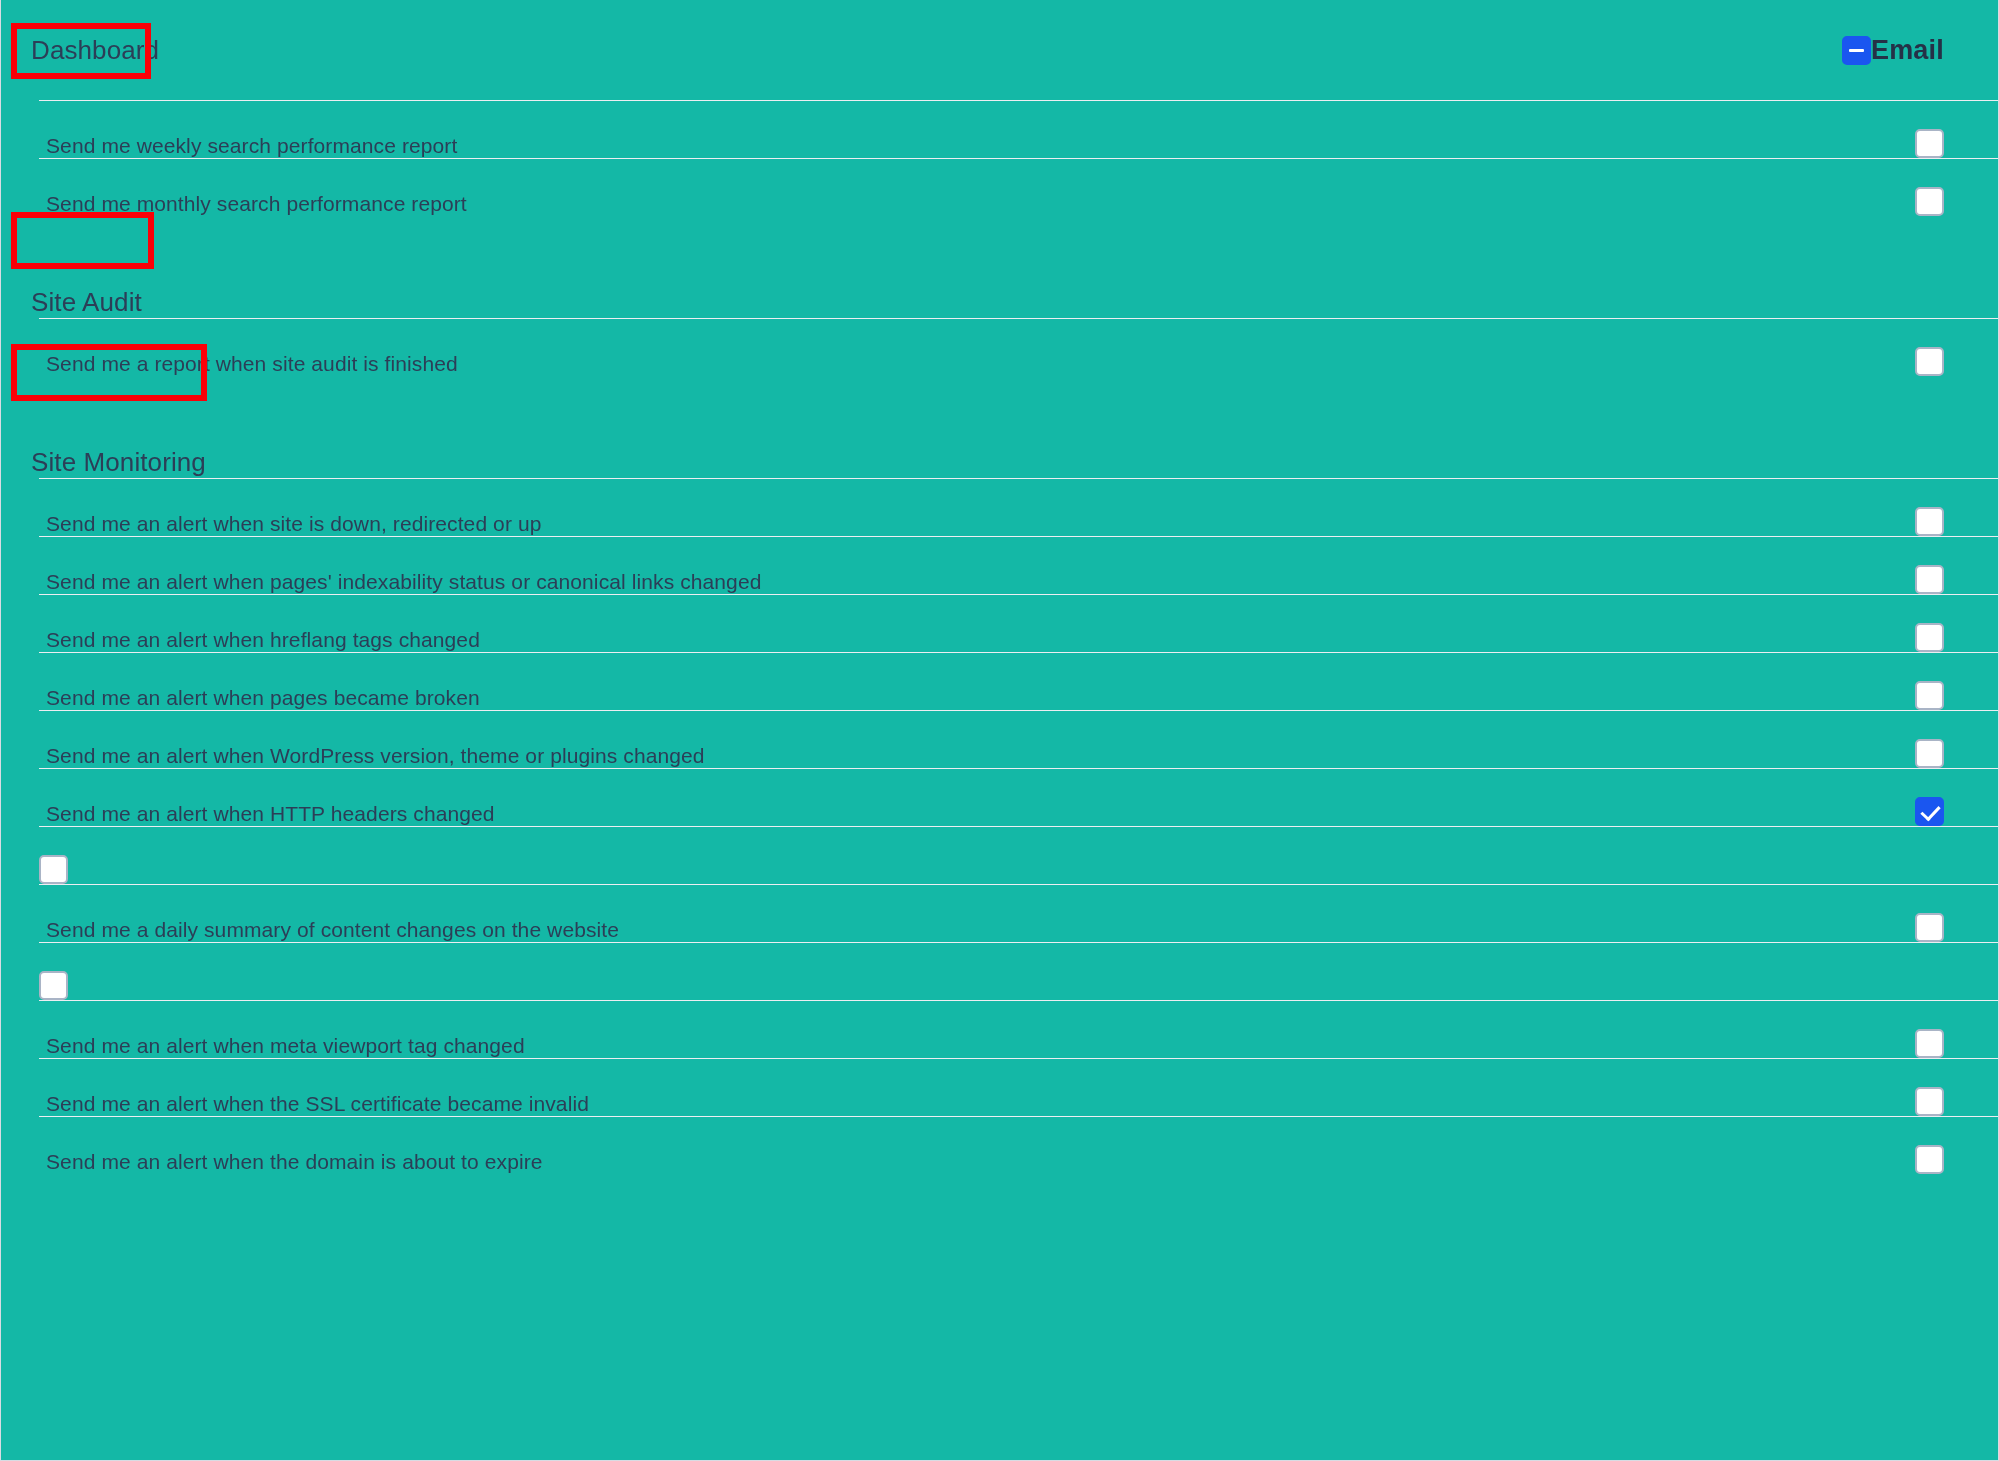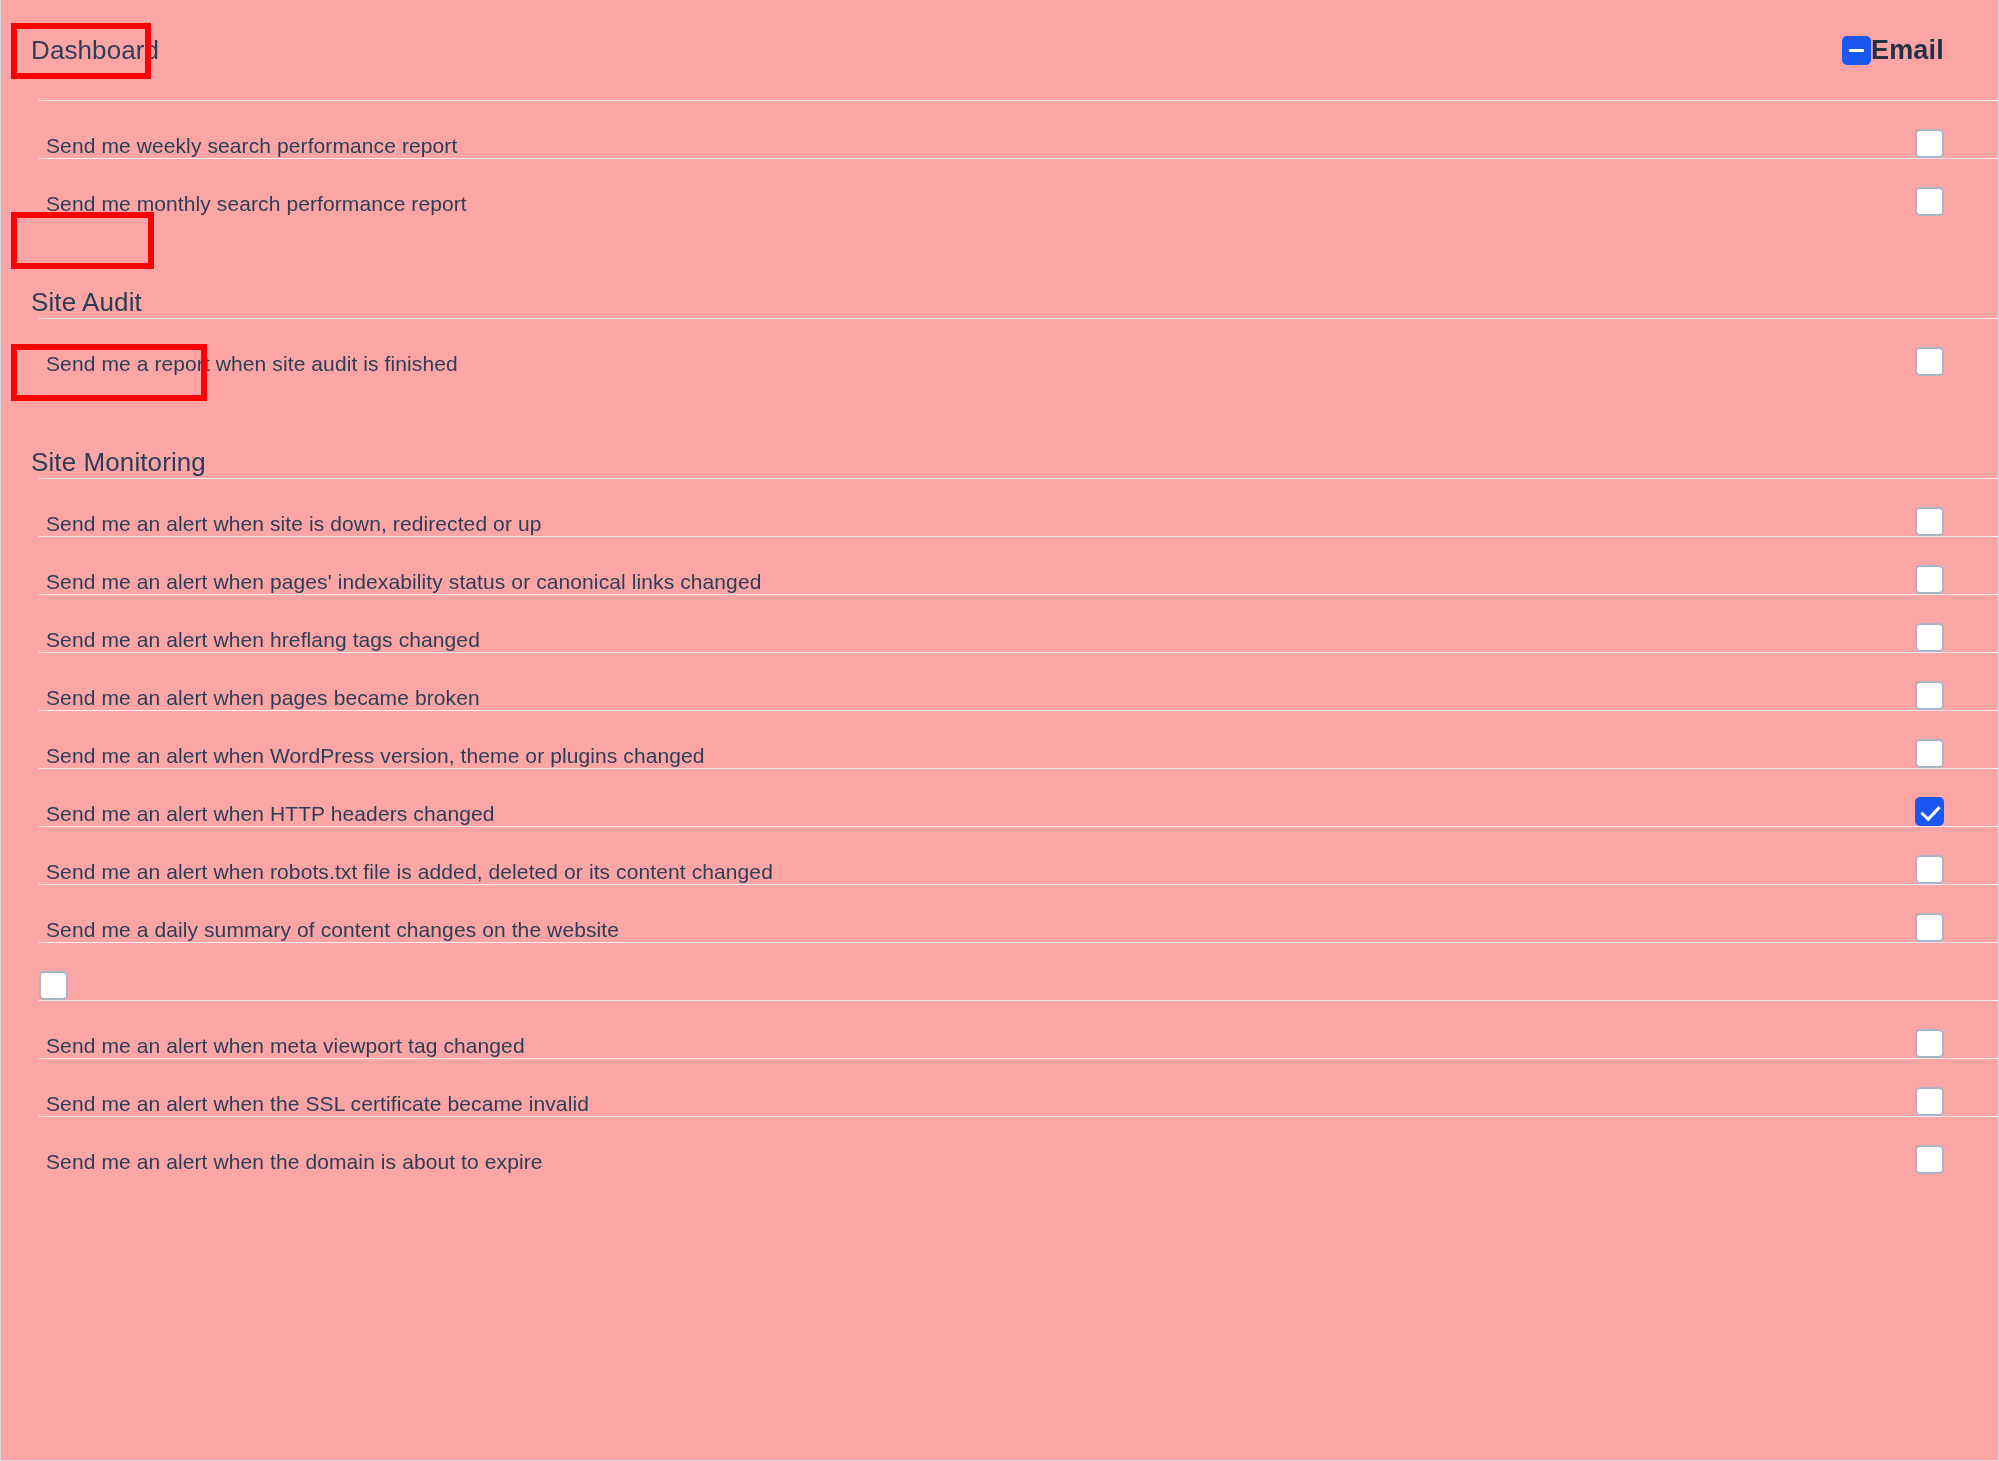--- a/index.html
+++ b/index.html
@@ -14,21 +14,21 @@
     width: 1999px;
     height: 1461px;
     overflow: hidden;
     position: relative;
   }
 
   .page {
     position: relative;
     width: 1999px;
     height: 1461px;
-    background: #fca5a5;
+    background: #14b8a6;
     border: 1px solid #d8dce3;
     border-top: none;
     overflow: hidden;
   }
 
   
   .header-row {
     height: 100px;
     display: flex;
     align-items: center;
@@ -189,21 +189,20 @@
   </div>
   <div class="row">
     <span class="row-label">Send me an alert when WordPress version, theme or plugins changed</span>
     <span class="cb"></span>
   </div>
   <div class="row">
     <span class="row-label">Send me an alert when HTTP headers changed</span>
     <span class="cb checked"></span>
   </div>
   <div class="row">
-    <span class="row-label">Send me an alert when robots.txt file is added, deleted or its content changed</span>
     <span class="cb"></span>
   </div>
   <div class="row">
     <span class="row-label">Send me a daily summary of content changes on the website</span>
     <span class="cb"></span>
   </div>
   <div class="row">
     <span class="cb"></span>
   </div>
   <div class="row">

